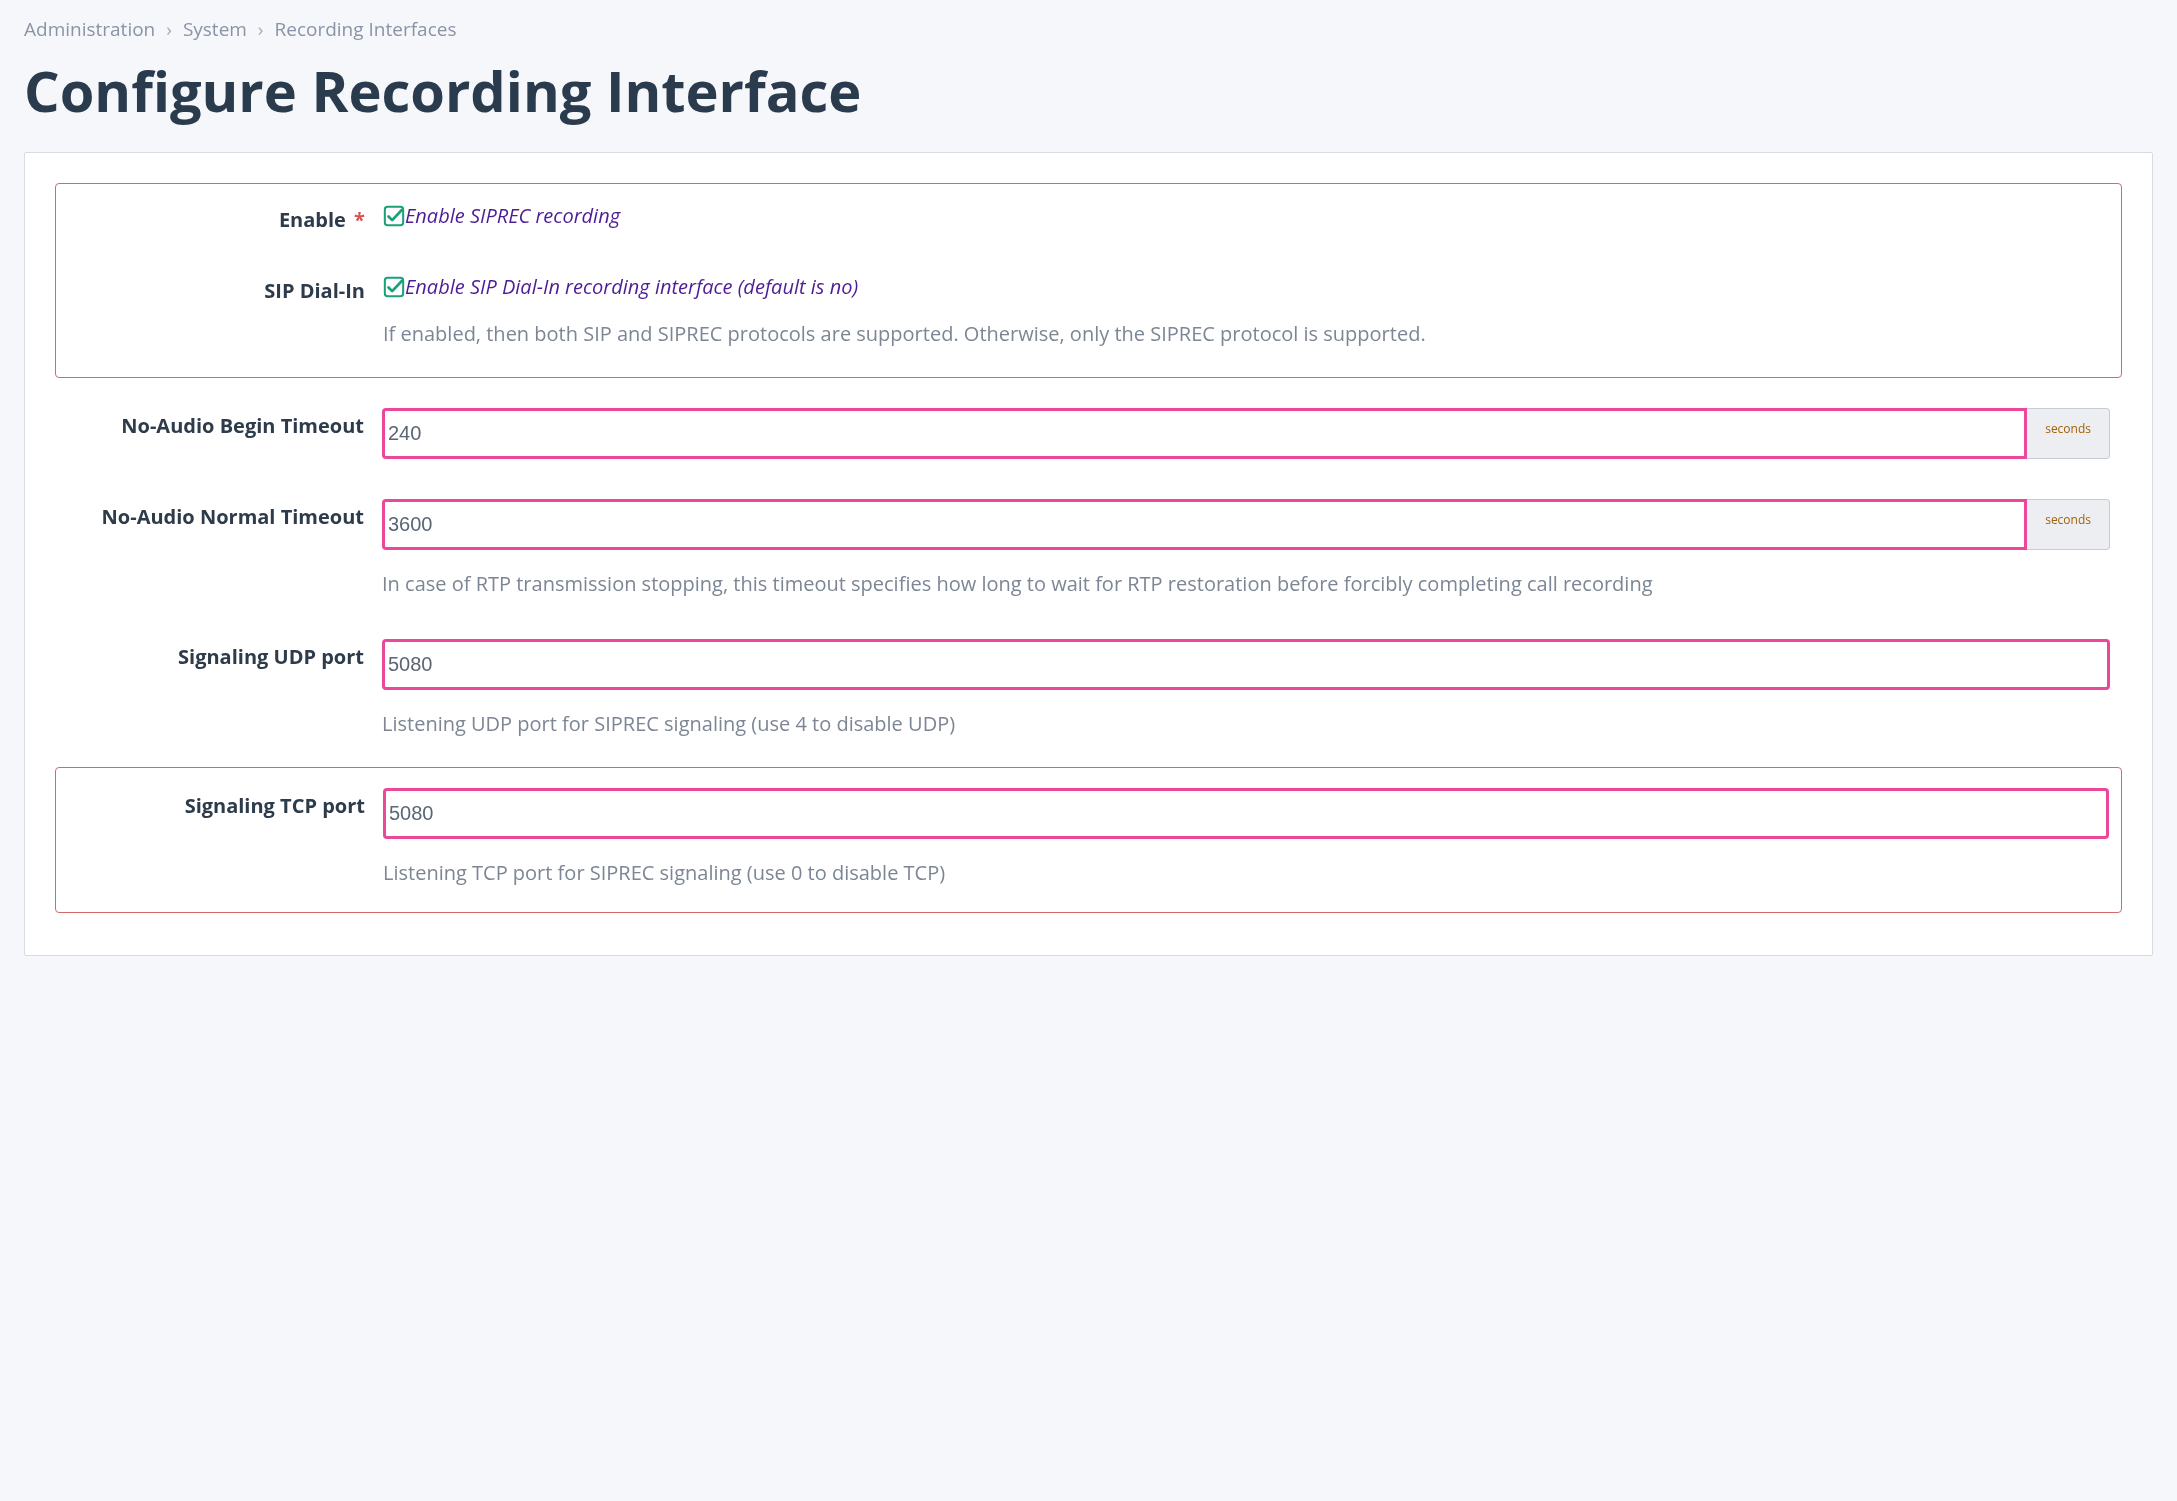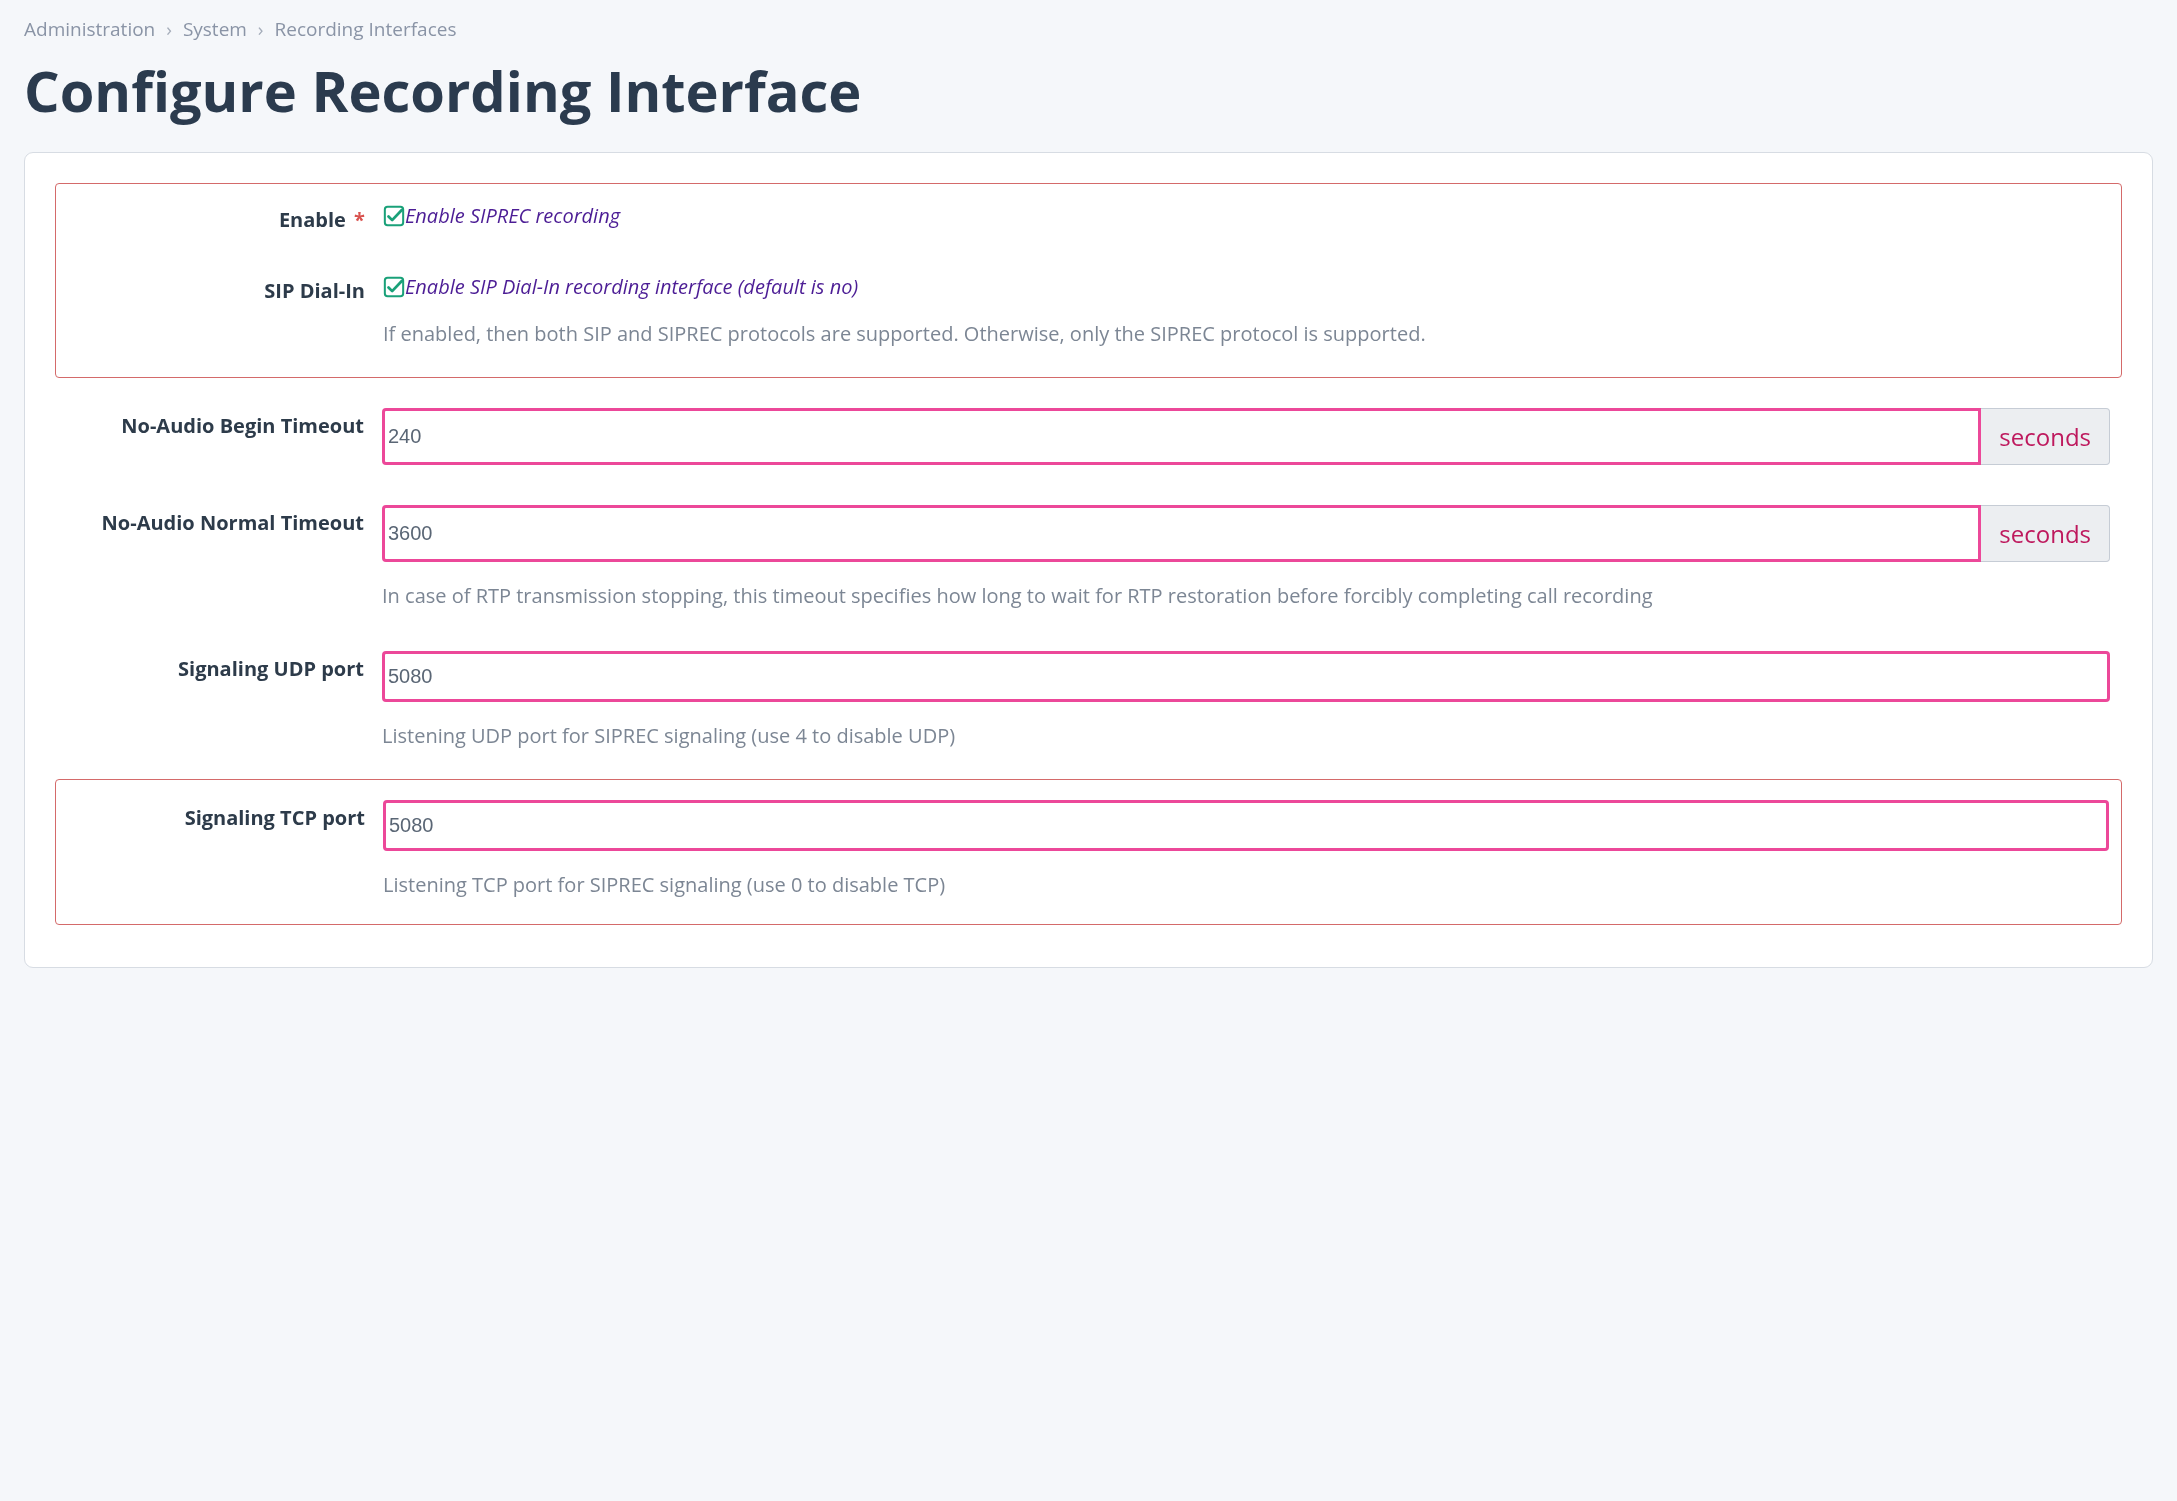--- a/index.html
+++ b/index.html
@@ -18,21 +18,21 @@
   .breadcrumb .sep { margin: 0 6px; color: #a5adba; }
   .page-title {
     font-size: 56px;
     font-weight: 700;
     color: #2b3b4e;
     margin-bottom: 24px;
   }
   .panel {
     background: #fff;
     border: 1px solid #d7dce3;
-    border-radius: 9px;
+    border-radius: 2px;
     padding: 30px 0 20px 0;
   }
   .highlight-box {
     border: 1.5px solid #d46a6a;
     border-radius: 4px;
     margin: 0 30px 22px 30px;
     padding: 18px 12px 18px 12px;
   }
   .form-row {
     display: flex;
@@ -81,22 +81,22 @@
     color: #5a6675;
     outline: none;
   }
   .text-input.full-round { border-radius: 4px; }
   .addon {
     background: #eceef1;
     border: 1px solid #c6ccd5;
     border-left: none;
     border-radius: 0 4px 4px 0;
     padding: 11px 18px;
-    color: #be185d;
-    font-size: 24px;
+    color: #a16207;
+    font-size: 12px;
   }
   
   .chk {
     width: 22px; height: 22px;
     display: inline-flex; align-items: center; justify-content: center;
     flex: 0 0 22px;
   }
   .chk svg { width: 22px; height: 22px; }
   .chk .box { fill: none; stroke: #1aa179; stroke-width: 2.2; }
   .chk .tick { fill: none; stroke: #1aa179; stroke-width: 3; stroke-linecap: round; stroke-linejoin: round; }

